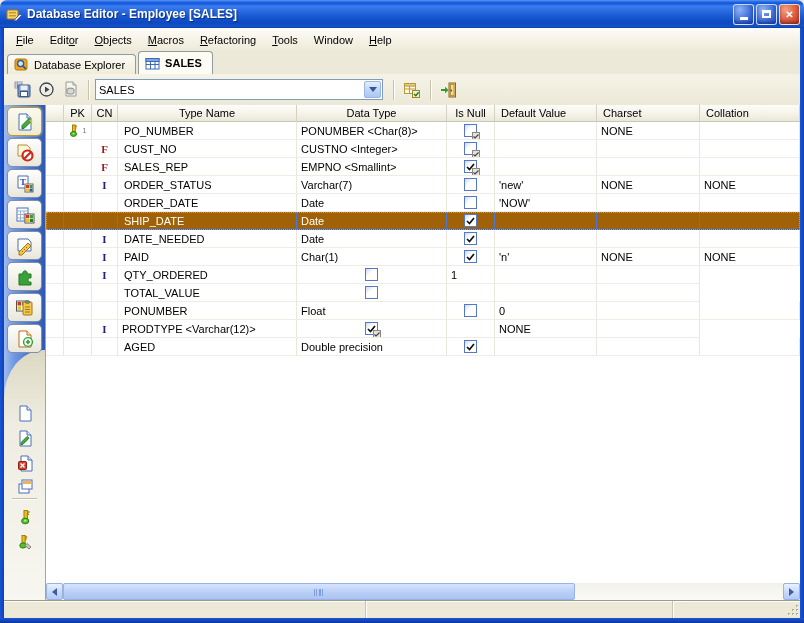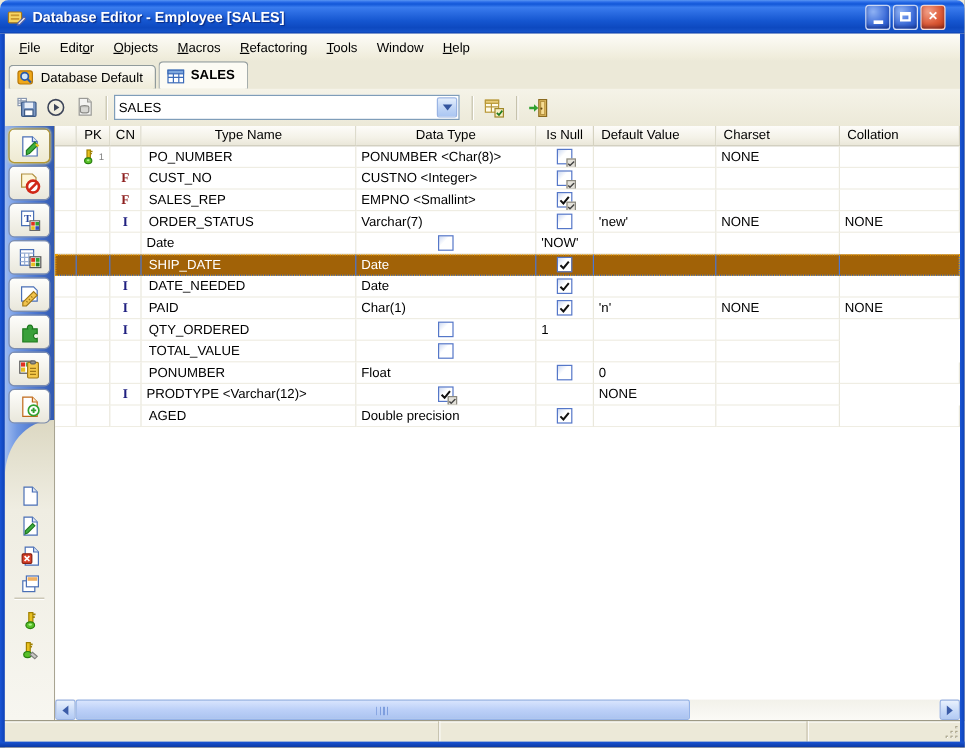--- a/index.html
+++ b/index.html
@@ -10,21 +10,21 @@
     background:#ECE9D8;overflow:hidden;
   }
   
   .frame-left,.frame-right{position:absolute;top:28px;bottom:0;width:4px;background:linear-gradient(90deg,#1a55d4,#0d41b8);z-index:50;}
   .frame-left{left:0;} .frame-right{right:0;}
   .frame-bottom{position:absolute;left:0;right:0;bottom:0;height:5px;background:linear-gradient(180deg,#1a55d4,#0a36a0);z-index:50;}
   
   .titlebar{
     position:absolute;left:0;top:0;width:804px;height:28px;
     background:linear-gradient(180deg,#5a96f2 0%,#2a6ce8 6%,#1257d8 12%,#3a7cee 22%,#2b6ce2 38%,#1556d0 62%,#0d49c0 82%,#1552c8 94%,#0a3cae 100%);
-    border-radius:7px 7px 0 0;display:flex;align-items:center;padding:0 16px 0 6px;z-index:60;
+    border-radius:7px 7px 0 0;display:flex;align-items:center;padding:0 4px 0 6px;z-index:60;
   }
   .title-text{color:#fff;font-weight:bold;font-size:12px;margin-left:5px;text-shadow:1px 1px 1px #0a2a80;flex:1;white-space:nowrap;}
   .winbtn{width:21px;height:21px;margin-left:2px;border-radius:3px;border:1px solid rgba(255,255,255,.75);
     display:flex;align-items:center;justify-content:center;color:#fff;font-weight:bold;font-size:10px;
     background:radial-gradient(circle at 30% 25%,#8fb2f4,#3a6ad8 60%,#1e4cc0);box-shadow:inset 0 -2px 3px rgba(0,0,40,.35);}
   .winbtn.close{background:radial-gradient(circle at 30% 25%,#f2a088,#dd5b38 55%,#bc3510);}
   .winbtn .glyph-min{display:block;width:8px;height:3px;background:#fff;margin-top:9px;}
   .winbtn .glyph-max{display:block;width:9px;height:8px;border:2px solid #fff;border-top-width:3px;}
   
   .menubar{position:absolute;left:4px;top:28px;width:796px;height:23px;background:linear-gradient(180deg,#fdfcf8,#f0eddc 85%,#ece9d8);display:flex;align-items:center;padding-left:4px;z-index:40;}
@@ -134,21 +134,21 @@
 
   <div class="tabbar">
     <div class="tab">
       <span>
         <svg width="15" height="15" viewBox="0 0 15 15">
           <rect x="1" y="2" width="12" height="11" rx="2" fill="#f0a818" stroke="#b87808"></rect>
           <circle cx="6.6" cy="6.6" r="3.1" fill="#cfe4f8" stroke="#2a5aa8" stroke-width="1.4"></circle>
           <line x1="8.9" y1="8.9" x2="11.8" y2="11.8" stroke="#2a5aa8" stroke-width="1.8"></line>
         </svg>
       </span>
-      <span>Database Default</span>
+      <span>Database Explorer</span>
     </div>
     <div class="tab active">
       <span>
         <svg width="15" height="15" viewBox="0 0 15 15">
           <rect x="1" y="2.5" width="13" height="10.5" fill="#fff" stroke="#3a6ab8"></rect>
           <rect x="1" y="2.5" width="13" height="3" fill="#7da6dc" stroke="#3a6ab8"></rect>
           <path d="M1 8.5h13M5.5 5.5v7.5M10 5.5v7.5" stroke="#3a6ab8" fill="none"></path>
         </svg>
       </span>
       <span>SALES</span>
@@ -469,20 +469,21 @@
               <div class="cb"></div>
             </div>
             <div class="g-cell ">'new'</div>
             <div class="g-cell ">NONE</div>
             <div class="g-cell ">NONE</div>
           </div>
           <div class="g-row">
             <div class="g-cell center"></div>
             <div class="g-cell center"></div>
             <div class="g-cell center"></div>
+            <div class="g-cell fname">ORDER_DATE</div>
             <div class="g-cell ">Date</div>
             <div class="g-cell center">
               <div class="cb"></div>
             </div>
             <div class="g-cell ">'NOW'</div>
             <div class="g-cell "></div>
             <div class="g-cell "></div>
           </div>
           <div class="g-row sel">
             <div class="g-cell center"></div>

